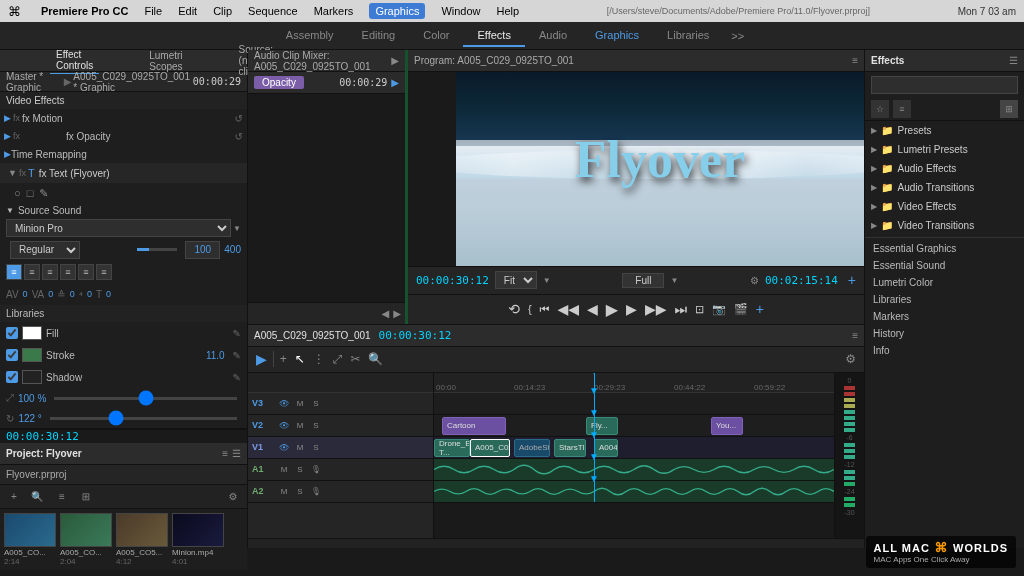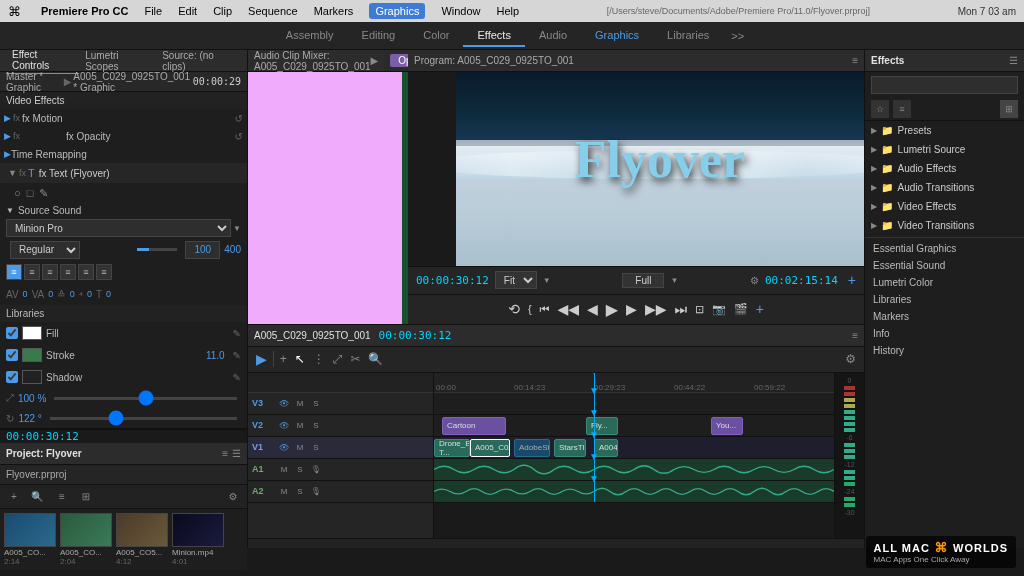--- a/index.html
+++ b/index.html
@@ -23,21 +23,21 @@
 
     
     #main { display: flex; height: calc(576px - 22px - 28px - 28px); }
 
     
     #left-panel { width: 248px; display: flex; flex-direction: column; background: #1e1e1e; border-right: 1px solid #111; }
 
     
     #effect-controls { flex: 0 0 auto; border-bottom: 1px solid #111; }
     #effect-controls .panel-header { height: 22px; background: #2c2c2c; display: flex; align-items: center; padding: 0 6px; border-bottom: 1px solid #111; }
-    .panel-tab { font-size: 10px; color: #aaa; padding: 2px 6px; cursor: pointer; }
+    .panel-tab { font-size: 10px; color: #aaa; padding: 2px 6px; cursor: pointer; margin-left: 44px; }
     .panel-tab.active { color: #e0e0e0; border-bottom: 1px solid #4d9be6; }
 
     .panel-sub-header { height: 20px; background: #282828; display: flex; align-items: center; padding: 0 6px; font-size: 10px; color: #aaa; border-bottom: 1px solid #111; }
     .section-title { font-size: 10px; color: #ccc; padding: 3px 6px; background: #222; }
 
     .fx-row { display: flex; align-items: center; padding: 1px 4px; font-size: 10px; color: #bbb; height: 18px; }
 
     .text-layer-row { display: flex; align-items: center; padding: 1px 4px; font-size: 10px; color: #ccc; height: 20px; background: #1e1e1e; }
 
     
@@ -94,21 +94,21 @@
     .thumb-img { width: 52px; height: 34px; background: #333; border: 1px solid #444; overflow: hidden; position: relative; }
     .thumb-label { font-size: 8px; color: #aaa; margin-top: 1px; white-space: nowrap; overflow: hidden; text-overflow: ellipsis; }
     .thumb-duration { font-size: 8px; color: #666; }
 
     
     #center-panel { flex: 1; display: flex; flex-direction: column; background: #1a1a1a; }
 
     #top-center { height: 55%; display: flex; }
 
     
-    #audio-mixer { width: 160px; background: #f0abfc; border-right: 6px solid #14532d; display: flex; }
+    #audio-mixer { width: 160px; background: #22c55e; border-right: 3px solid #14532d; display: flex; flex-direction: column; }
     .audio-header { height: 22px; background: #2c2c2c; display: flex; align-items: center; padding: 0 6px; border-bottom: 1px solid #111; }
 
     
     #graphic-bar { background: #2a2a2a; border-bottom: 1px solid #111; display: flex; align-items: center; padding: 0 6px; height: 22px; }
     .graphic-label { background: #7b5ea7; color: #fff; padding: 1px 8px; font-size: 10px; border-radius: 2px; }
 
     
     #program-monitor { flex: 1; display: flex; flex-direction: column; background: #1a1a1a; }
     .monitor-header { height: 22px; background: #2c2c2c; display: flex; align-items: center; padding: 0 6px; border-bottom: 1px solid #111; }
     .monitor-title { font-size: 10px; color: #aaa; }
@@ -666,21 +666,21 @@
         <div class="effect-group-header">
           <span class="arrow">▶</span>
           <span class="folder">📁</span>
           <span>Presets</span>
         </div>
       </div>
       <div class="effect-group">
         <div class="effect-group-header">
           <span class="arrow">▶</span>
           <span class="folder">📁</span>
-          <span>Lumetri Source</span>
+          <span>Lumetri Presets</span>
         </div>
       </div>
       <div class="effect-group">
         <div class="effect-group-header">
           <span class="arrow">▶</span>
           <span class="folder">📁</span>
           <span>Audio Effects</span>
         </div>
       </div>
       <div class="effect-group">
@@ -705,22 +705,22 @@
         </div>
       </div>
 
       <div class="effects-divider"></div>
 
       <div class="essential-item">Essential Graphics</div>
       <div class="essential-item">Essential Sound</div>
       <div class="essential-item">Lumetri Color</div>
       <div class="essential-item">Libraries</div>
       <div class="essential-item">Markers</div>
+      <div class="essential-item">History</div>
       <div class="essential-item">Info</div>
-      <div class="essential-item">History</div>
     </div>
 
     <div style="position:absolute;bottom:8px;right:8px;background:rgba(0,0,0,0.7);padding:4px 8px;border-radius:3px;">
       <div style="font-size:11px;color:#fff;font-weight:bold;letter-spacing:1px;">ALL MAC<span style="color:#f90;font-size:13px;"> ⌘ </span>WORLDS</div>
       <div style="font-size:8px;color:#aaa;text-align:left;">MAC Apps One Click Away</div>
     </div>
   </div>
 
 </div>
 

